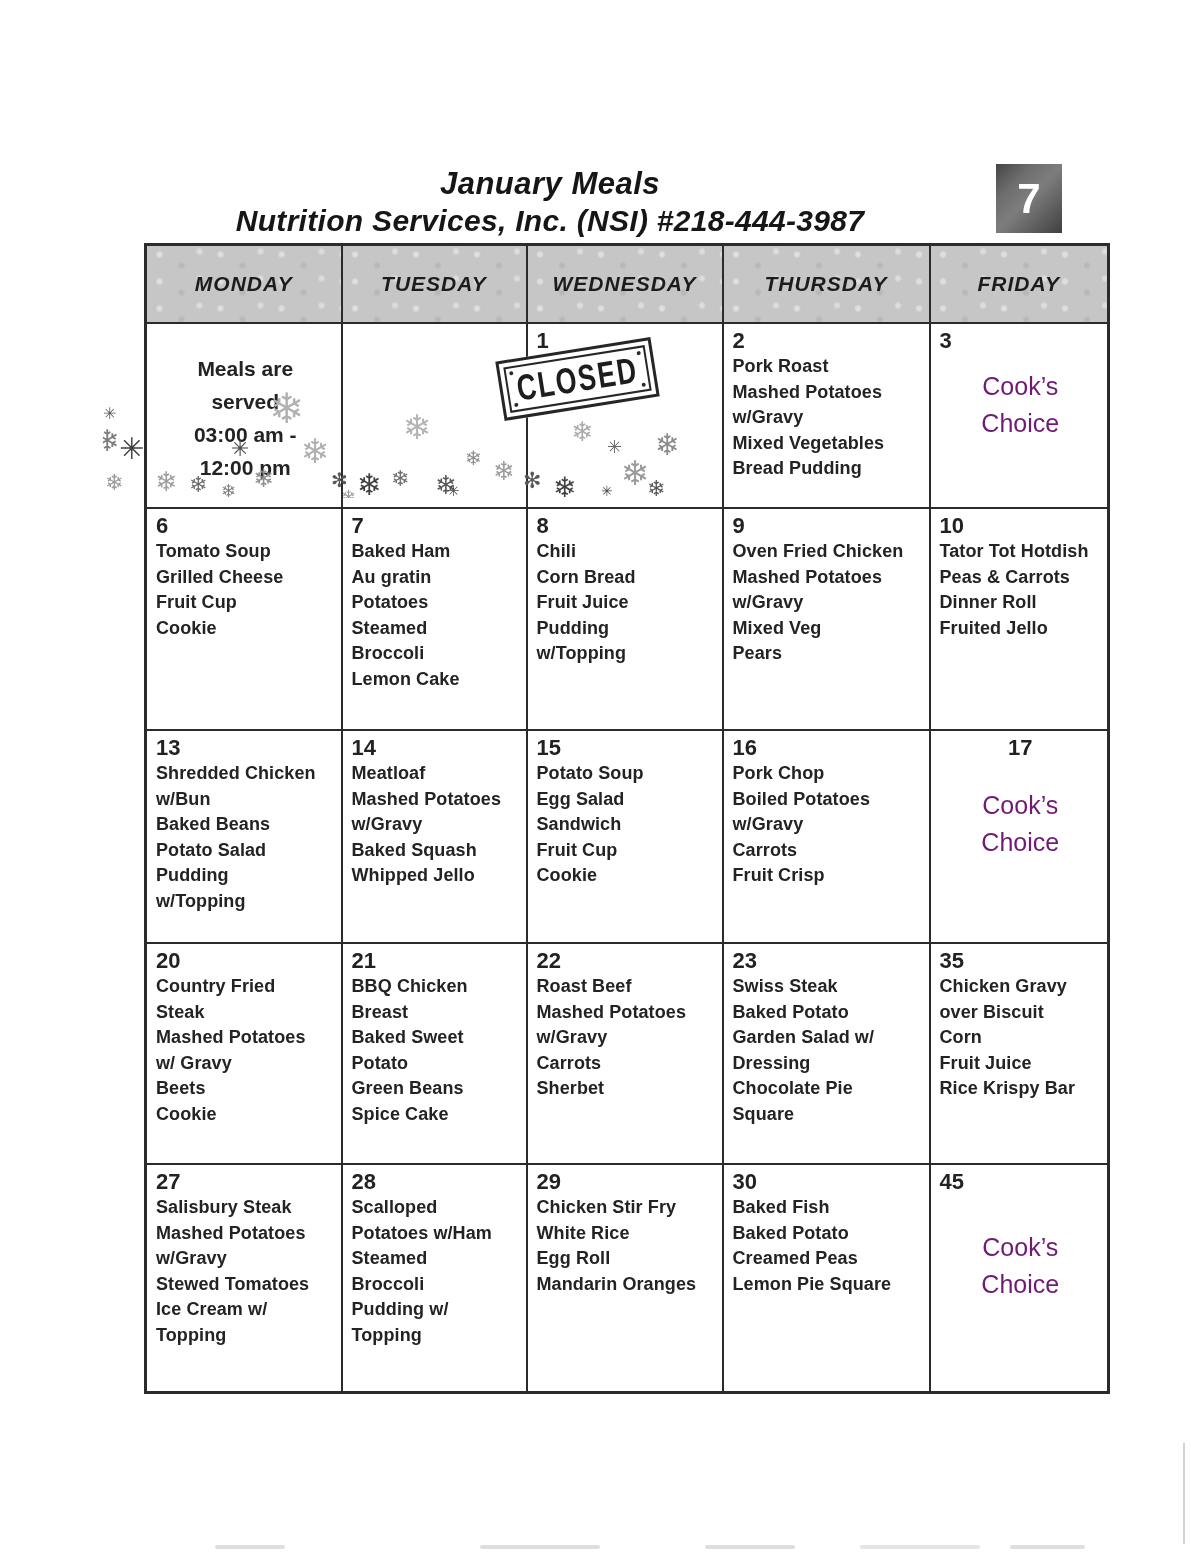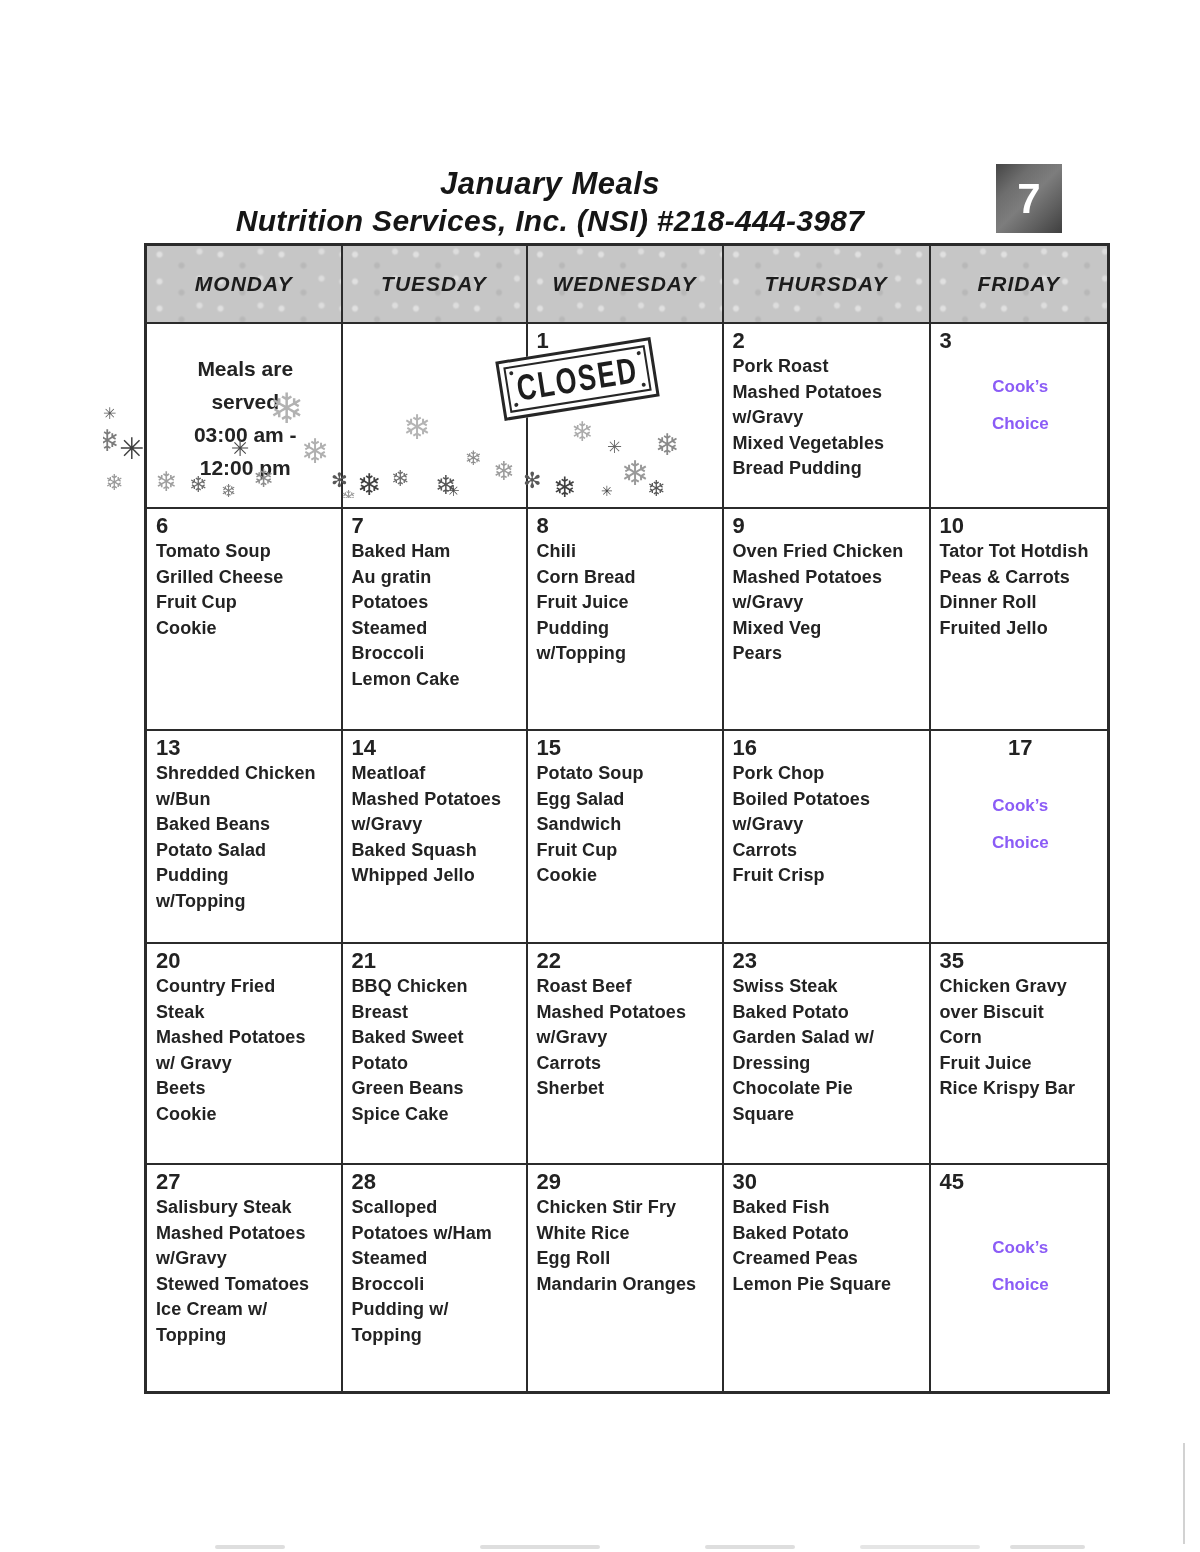--- a/index.html
+++ b/index.html
@@ -38,21 +38,21 @@
   td.cal-cell { vertical-align:top; padding:4px 6px 4px 9px; position:relative; background:#ffffff; }
   tr.row-0 td { height:175px; }
   tr.row-1 td { height:212px; }
   tr.row-2 td { height:203px; }
   tr.row-3 td { height:211px; }
   tr.row-4 td { height:218px; }
   .day-num { font-size:22px; font-weight:bold; line-height:26px; color:#222222; }
   .day-num.center { text-align:center; }
   .menu-text { font-size:18px; font-weight:bold; line-height:25.5px; color:#232323; white-space:pre-line; letter-spacing:0.1px; }
   .note-text { font-size:21px; font-weight:bold; line-height:33px; color:#232323; white-space:pre-line; text-align:center; padding-top:24px; }
-  .cooks-text { font-size:17px; font-weight:bold; line-height:37px; color:#8b5cf6; white-space:pre-line; text-align:center; }
+  .cooks-text { font-size:25px; font-weight:normal; line-height:37px; color:#701a75; white-space:pre-line; text-align:center; }
   td.kind-cooks .cooks-text { margin-top:14px; }
   tr.row-2 td.kind-cooks .cooks-text { margin-top:26px; }
   tr.row-4 td.kind-cooks .cooks-text { margin-top:34px; }
 
   
   .snow-layer {
     position:absolute; left:3px; top:79px; width:578px; height:176px;
     overflow:hidden; pointer-events:none;
   }
   .flake { position:absolute; font-family:"DejaVu Sans", sans-serif; line-height:1; }

